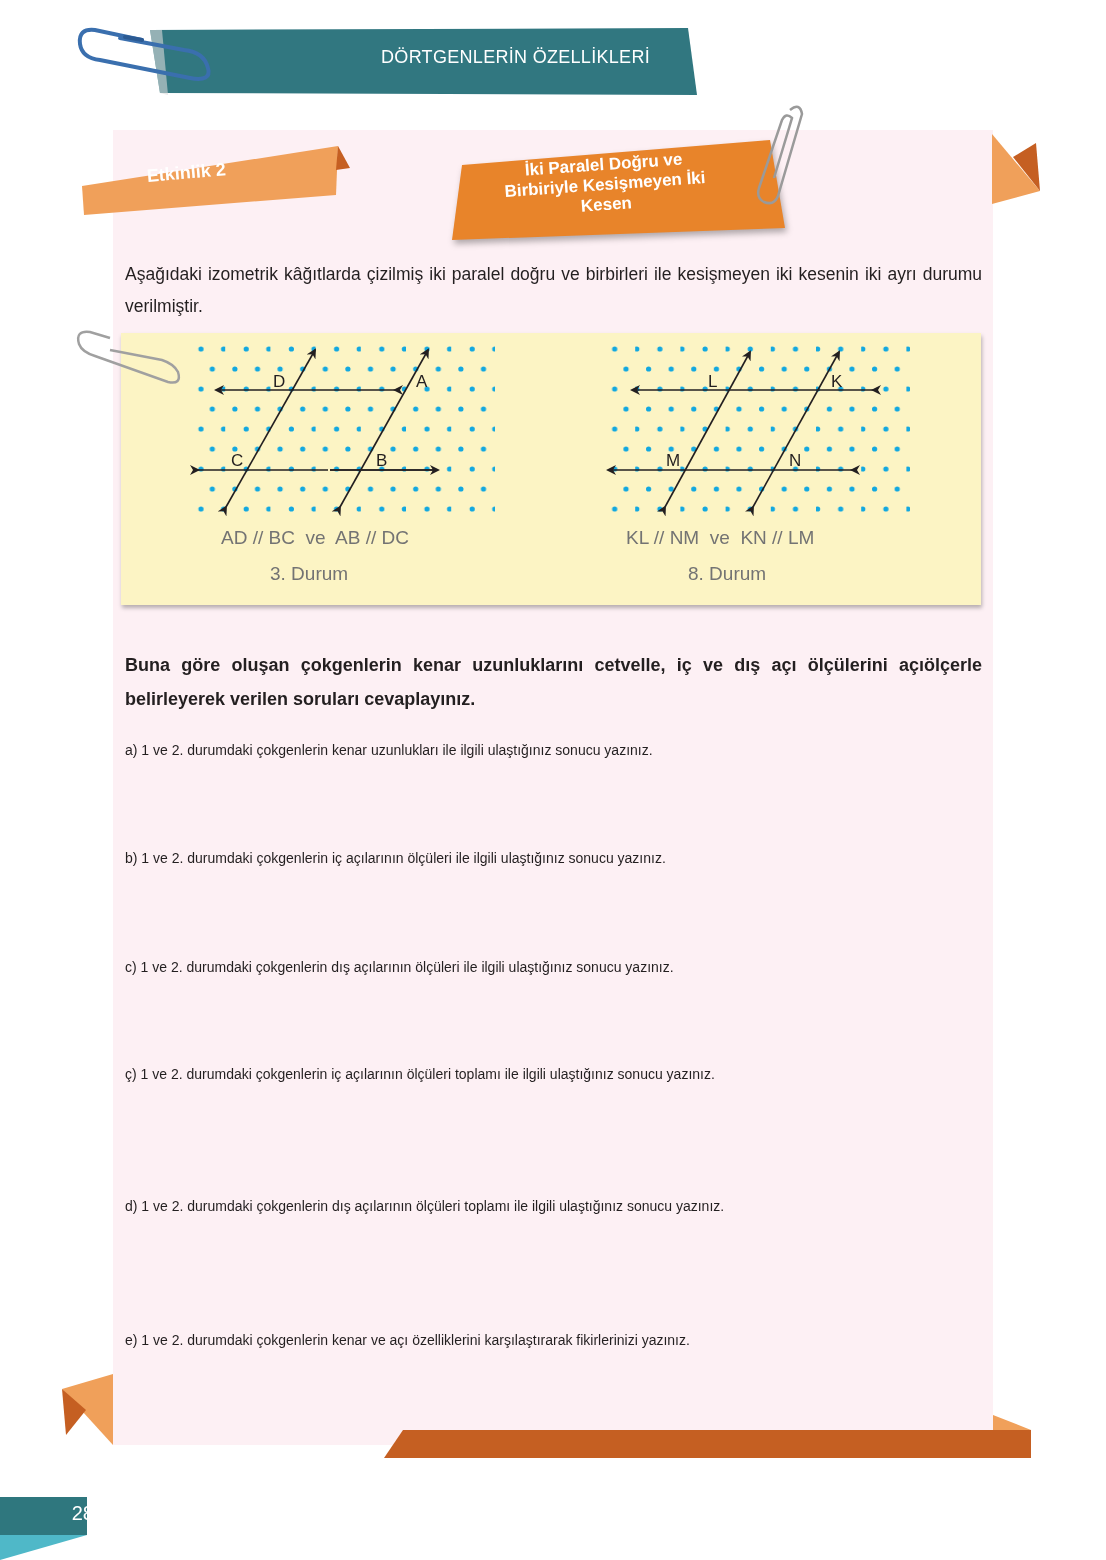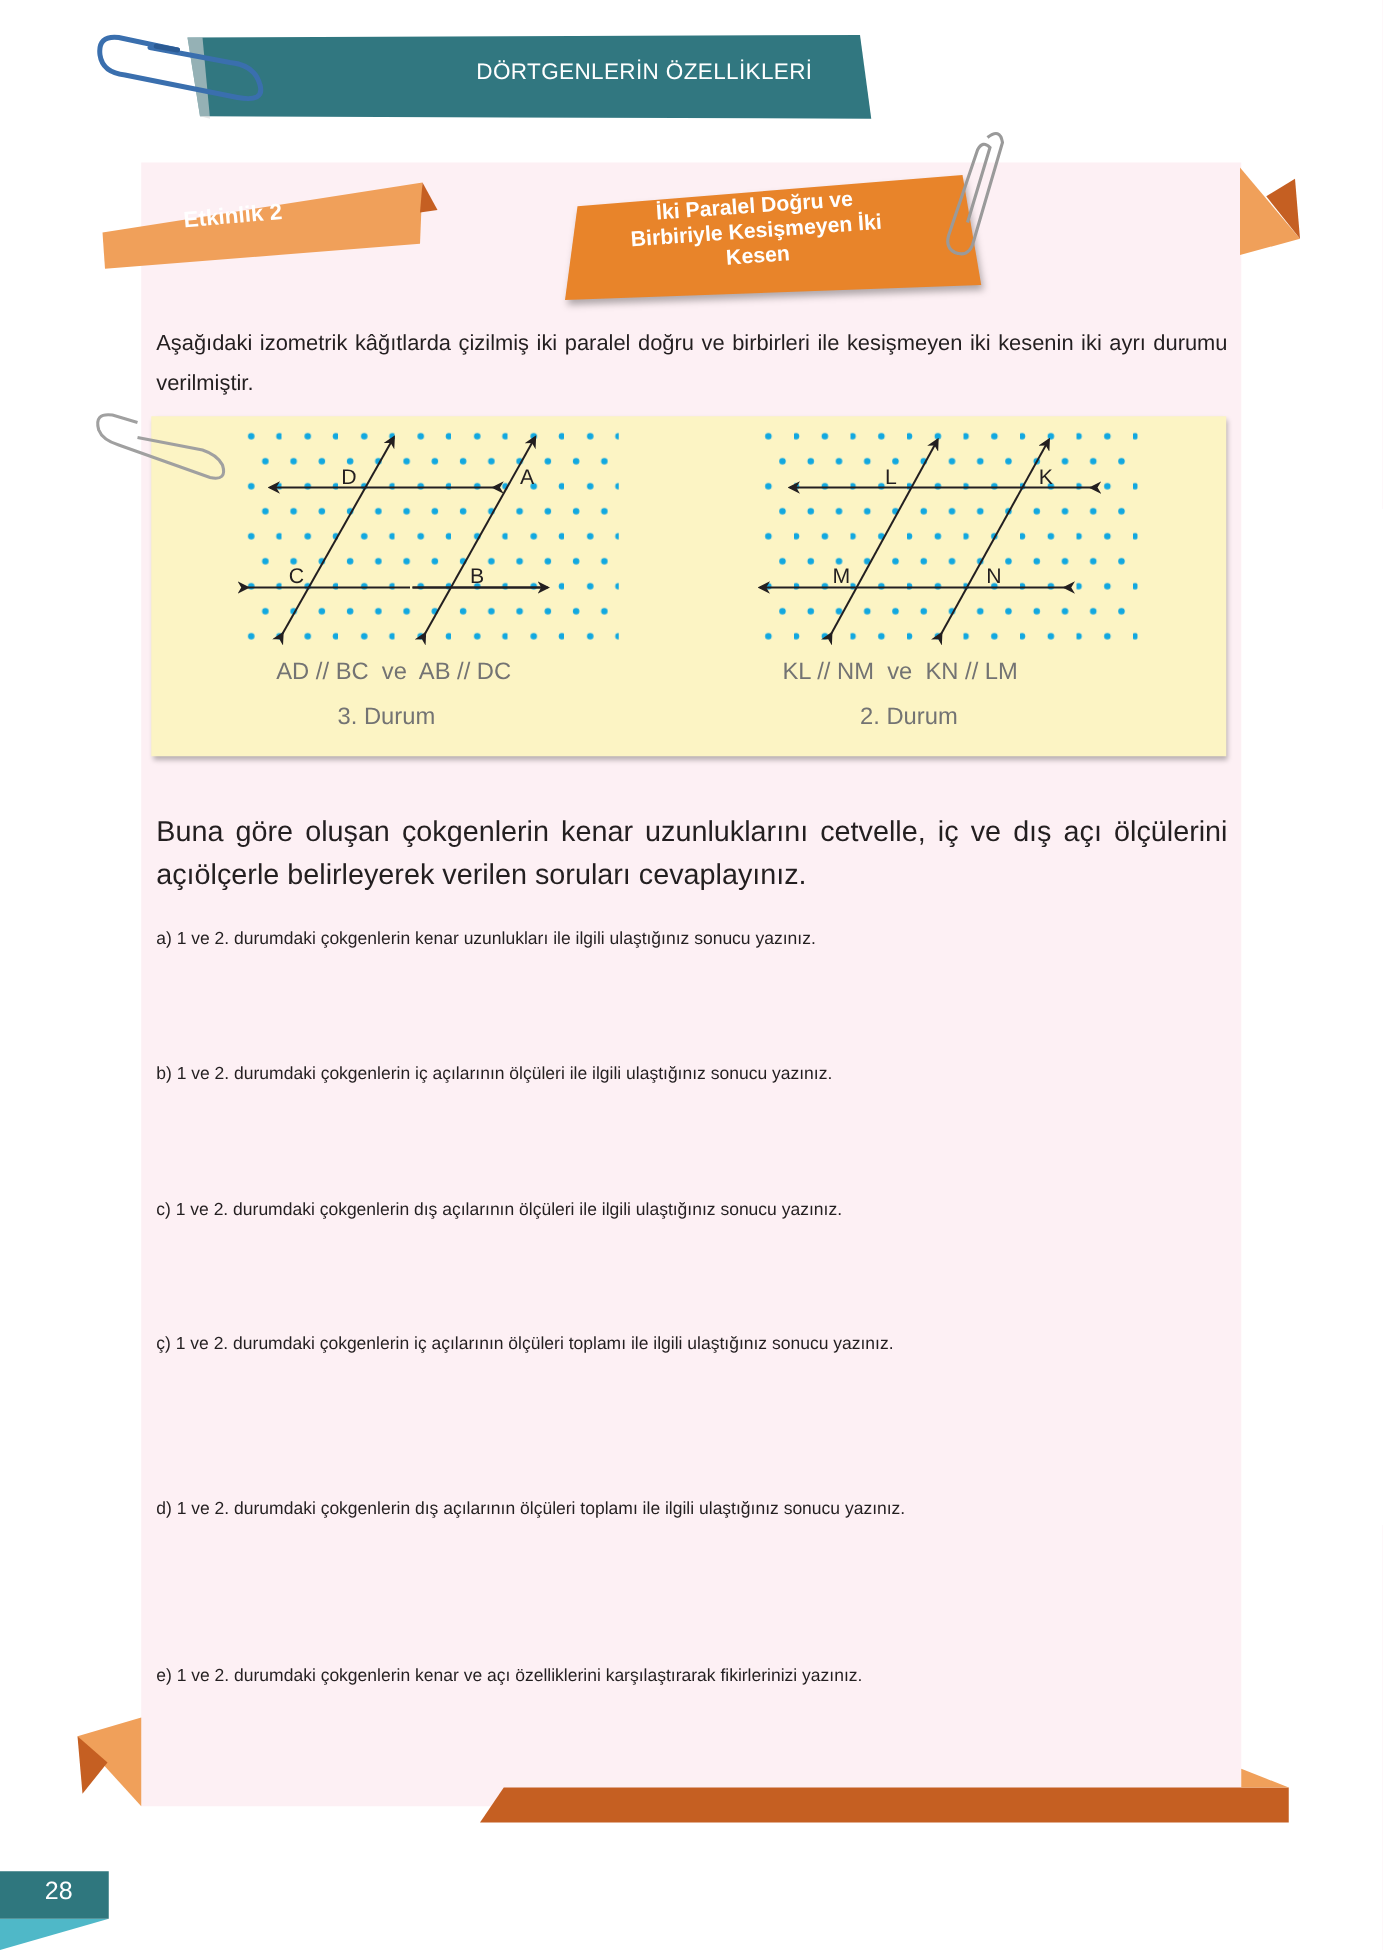--- a/index.html
+++ b/index.html
@@ -5,24 +5,24 @@
   html, body { margin:0; padding:0; }
   body { width:1106px; height:1560px; background:#ffffff; position:relative; overflow:hidden; font-family:"Liberation Sans", sans-serif; color:#231f20; }
   .abs { position:absolute; }
   .header-title { left:250px; top:47px; width:400px; text-align:right; color:#ffffff; font-size:18px; letter-spacing:0.3px; }
   .paper { left:113px; top:130px; width:880px; height:1315px; background:#fdf0f4; }
   .etk-label { left:146px; top:166px; color:#ffffff; font-weight:bold; font-size:18px; transform:rotate(-5deg); transform-origin:left top; }
   .title-text { left:460px; top:155px; width:290px; text-align:center; color:#ffffff; font-weight:bold; font-size:17px; line-height:20px; transform:rotate(-4deg); }
   .intro { left:125px; top:258px; width:857px; font-size:17.5px; line-height:32px; text-align:justify; text-align-last:left; color:#231f20; }
   .yellow { left:121px; top:333px; width:860px; height:272px; background:#fcf4c4; box-shadow:1px 3px 4px rgba(0,0,0,0.28); }
   .caption { font-size:19px; color:#737373; }
-  .instr { left:125px; top:648px; width:857px; font-size:23px; line-height:34px; font-weight:normal; text-align:justify; text-align-last:left; }
+  .instr { left:125px; top:648px; width:857px; font-size:18px; line-height:34px; font-weight:bold; text-align:justify; text-align-last:left; }
   .q { left:125px; width:857px; font-size:14px; line-height:33px; text-align:justify; text-align-last:left; }
   .pnum-box { left:0; top:1497px; width:87px; height:38px; background:#2f777e; }
-  .pnum { left:0; top:1502px; width:94px; text-align:center; color:#fff; font-size:20px; }
+  .pnum { left:0; top:1502px; width:94px; text-align:right; color:#fff; font-size:20px; }
 </style>
 </head>
 <body>
 
 <svg class="abs" style="left:0;top:0" width="1106" height="130">
   <polygon points="150,30 688,28 697,95 160,93" fill="#317780"></polygon>
   <polygon points="150,30 160,93 168,95 162,30" fill="#d9d9d9" opacity="0.6"></polygon>
   <g fill="none" stroke="#3a6fae" stroke-width="4" stroke-linecap="round">
     <path d="M142,40 L95,30 Q78,28 80,44 Q82,58 100,60 L190,78 Q212,82 208,68 Q204,52 184,50 L120,38"></path>
     <path d="M142,40 L125,37" stroke="#2b5a93"></path>
@@ -115,21 +115,21 @@
   <line x1="163" y1="172" x2="249" y2="17" stroke="#231f20" stroke-width="1.6" marker-end="url(#ah2)" marker-start="url(#ah2)"></line>
   <text x="118" y="52" font-family="Liberation Sans, sans-serif" font-size="17" fill="#231f20">L</text>
   <text x="241" y="52" font-family="Liberation Sans, sans-serif" font-size="17" fill="#231f20">K</text>
   <text x="76" y="131" font-family="Liberation Sans, sans-serif" font-size="17" fill="#231f20">M</text>
   <text x="199" y="131" font-family="Liberation Sans, sans-serif" font-size="17" fill="#231f20">N</text>
 </svg>
 
 <div class="abs caption" style="left:221px;top:527px;white-space:pre;">AD // BC  ve  AB // DC</div>
 <div class="abs caption" style="left:270px;top:563px;">3. Durum</div>
 <div class="abs caption" style="left:626px;top:527px;white-space:pre;text-align:center;">KL // NM  ve  KN // LM</div>
-<div class="abs caption" style="left:688px;top:563px;">2. Durum</div>
+<div class="abs caption" style="left:688px;top:563px;">8. Durum</div>
 
 <div class="abs instr">Buna göre oluşan çokgenlerin kenar uzunluklarını cetvelle, iç ve dış açı ölçülerini açıölçerle belirleyerek verilen soruları cevaplayınız.</div>
 
 <div class="abs q" style="top:734px;">a) 1 ve 2. durumdaki çokgenlerin kenar uzunlukları ile ilgili ulaştığınız sonucu yazınız.</div>
 <div class="abs q" style="top:842px;">b) 1 ve 2. durumdaki çokgenlerin iç açılarının ölçüleri ile ilgili ulaştığınız sonucu yazınız.</div>
 <div class="abs q" style="top:951px;">c) 1 ve 2. durumdaki çokgenlerin dış açılarının ölçüleri ile ilgili ulaştığınız sonucu yazınız.</div>
 <div class="abs q" style="top:1058px;">ç) 1 ve 2. durumdaki çokgenlerin iç açılarının ölçüleri toplamı ile ilgili ulaştığınız sonucu yazınız.</div>
 <div class="abs q" style="top:1190px;">d) 1 ve 2. durumdaki çokgenlerin dış açılarının ölçüleri toplamı ile ilgili ulaştığınız sonucu yazınız.</div>
 <div class="abs q" style="top:1324px;">e) 1 ve 2. durumdaki çokgenlerin kenar ve açı özelliklerini karşılaştırarak fikirlerinizi yazınız.</div>
 

